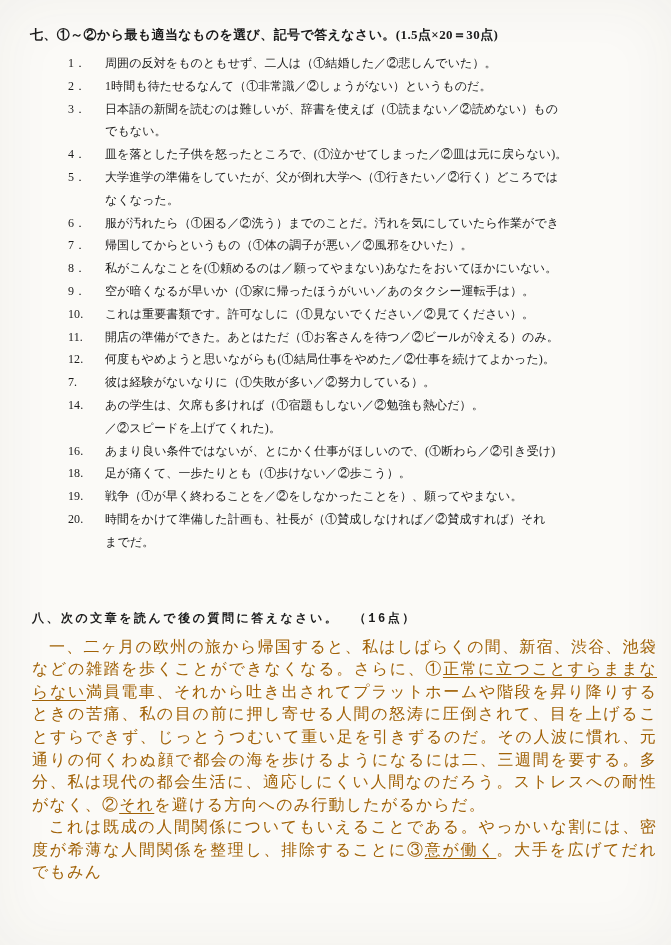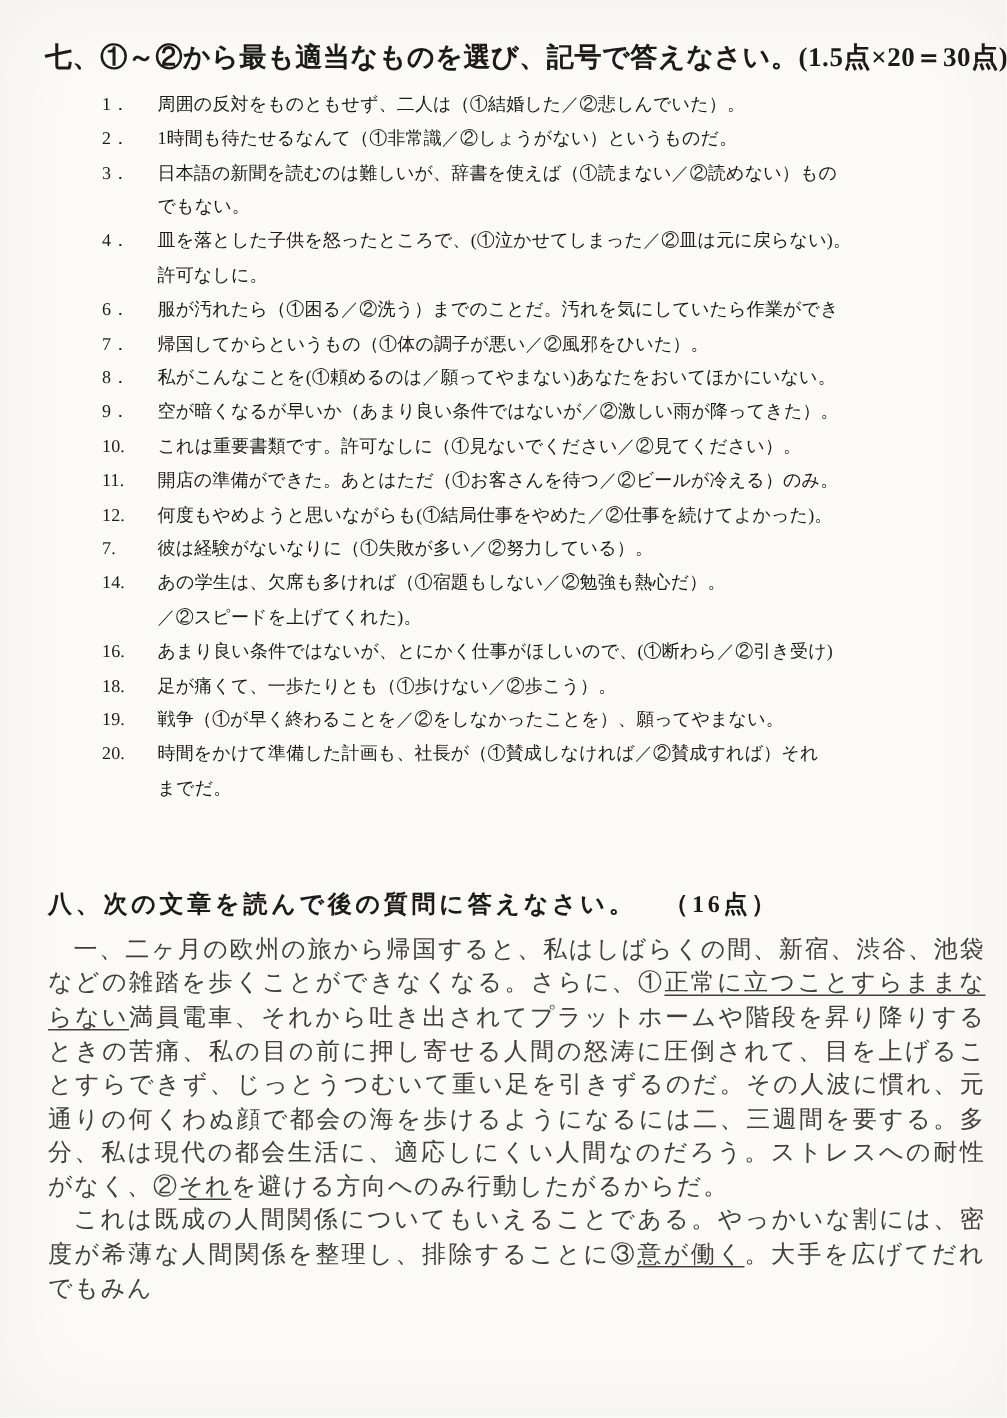--- a/index.html
+++ b/index.html
@@ -12,74 +12,76 @@
     width: 671px; height: 945px;
     box-sizing: border-box;
     background: #fbfaf7;
     box-shadow: inset 0 0 60px rgba(60,55,45,0.05);
     color: #1b1b1b;
     font-family: "Liberation Serif", "DejaVu Serif", serif;
     padding-top: 26px;
   }
   
   .h7 {
-    font-size: 18px; font-weight: bold;
+    font-size: 13px; font-weight: bold;
     margin: 0 0 8px 30px;
     letter-spacing: 0.4px;
     white-space: nowrap;
   }
   .qlist { }
   .line {
     font-size: 12px;
     line-height: 22.8px;
     padding-left: 68px;
     white-space: nowrap;
     letter-spacing: 0.1px;
   }
   .num { display: inline-block; width: 37px; }
   
   .sec8 { margin-top: 56px; padding: 0 14px 0 32px; }
   .h8 {
-    font-size: 16px; font-weight: bold;
+    font-size: 12px; font-weight: bold;
     margin: 0 0 9px 0;
     letter-spacing: 2.5px;
     white-space: nowrap;
+    font-family: Liberation Mono, monospace;
   }
   .para {
     margin: 0;
     font-size: 16px;
     line-height: 22.6px;
     text-indent: 17px;
     text-align: justify;
     letter-spacing: 1.2px;
-    color: #404040;
+    color: #a16207;
   }
   .u {
     text-decoration: underline;
     text-underline-offset: 3px;
     text-decoration-thickness: 1px;
   }
 </style>
 </head>
 <body>
 
 <div class="page">
   <section class="sec7">
     <h2 class="h7">七、①～②から最も適当なものを選び、記号で答えなさい。(1.5点×20＝30点)</h2>
     <div class="qlist" id="qlist">
         <div class="line"><span class="num">1．</span><span class="txt">周囲の反対をものともせず、二人は（①結婚した／②悲しんでいた）。</span></div>
         <div class="line"><span class="num">2．</span><span class="txt">1時間も待たせるなんて（①非常識／②しょうがない）というものだ。</span></div>
         <div class="line"><span class="num">3．</span><span class="txt">日本語の新聞を読むのは難しいが、辞書を使えば（①読まない／②読めない）もの</span></div>
         <div class="line"><span class="num"></span><span class="txt">でもない。</span></div>
         <div class="line"><span class="num">4．</span><span class="txt">皿を落とした子供を怒ったところで、(①泣かせてしまった／②皿は元に戻らない)。</span></div>
-        <div class="line"><span class="num"></span><span class="txt">許可なしに。</span></div>
+        <div class="line"><span class="num">5．</span><span class="txt">大学進学の準備をしていたが、父が倒れ大学へ（①行きたい／②行く）どころでは</span></div>
+        <div class="line"><span class="num"></span><span class="txt">なくなった。</span></div>
         <div class="line"><span class="num">6．</span><span class="txt">服が汚れたら（①困る／②洗う）までのことだ。汚れを気にしていたら作業ができ</span></div>
         <div class="line"><span class="num">7．</span><span class="txt">帰国してからというもの（①体の調子が悪い／②風邪をひいた）。</span></div>
         <div class="line"><span class="num">8．</span><span class="txt">私がこんなことを(①頼めるのは／願ってやまない)あなたをおいてほかにいない。</span></div>
-        <div class="line"><span class="num">9．</span><span class="txt">空が暗くなるが早いか（あまり良い条件ではないが／②激しい雨が降ってきた）。</span></div>
+        <div class="line"><span class="num">9．</span><span class="txt">空が暗くなるが早いか（①家に帰ったほうがいい／あのタクシー運転手は）。</span></div>
         <div class="line"><span class="num">10.</span><span class="txt">これは重要書類です。許可なしに（①見ないでください／②見てください）。</span></div>
         <div class="line"><span class="num">11.</span><span class="txt">開店の準備ができた。あとはただ（①お客さんを待つ／②ビールが冷える）のみ。</span></div>
         <div class="line"><span class="num">12.</span><span class="txt">何度もやめようと思いながらも(①結局仕事をやめた／②仕事を続けてよかった)。</span></div>
         <div class="line"><span class="num">7.</span><span class="txt">彼は経験がないなりに（①失敗が多い／②努力している）。</span></div>
         <div class="line"><span class="num">14.</span><span class="txt">あの学生は、欠席も多ければ（①宿題もしない／②勉強も熱心だ）。</span></div>
         <div class="line"><span class="num"></span><span class="txt">／②スピードを上げてくれた)。</span></div>
         <div class="line"><span class="num">16.</span><span class="txt">あまり良い条件ではないが、とにかく仕事がほしいので、(①断わら／②引き受け)</span></div>
         <div class="line"><span class="num">18.</span><span class="txt">足が痛くて、一歩たりとも（①歩けない／②歩こう）。</span></div>
         <div class="line"><span class="num">19.</span><span class="txt">戦争（①が早く終わることを／②をしなかったことを）、願ってやまない。</span></div>
         <div class="line"><span class="num">20.</span><span class="txt">時間をかけて準備した計画も、社長が（①賛成しなければ／②賛成すれば）それ</span></div>

